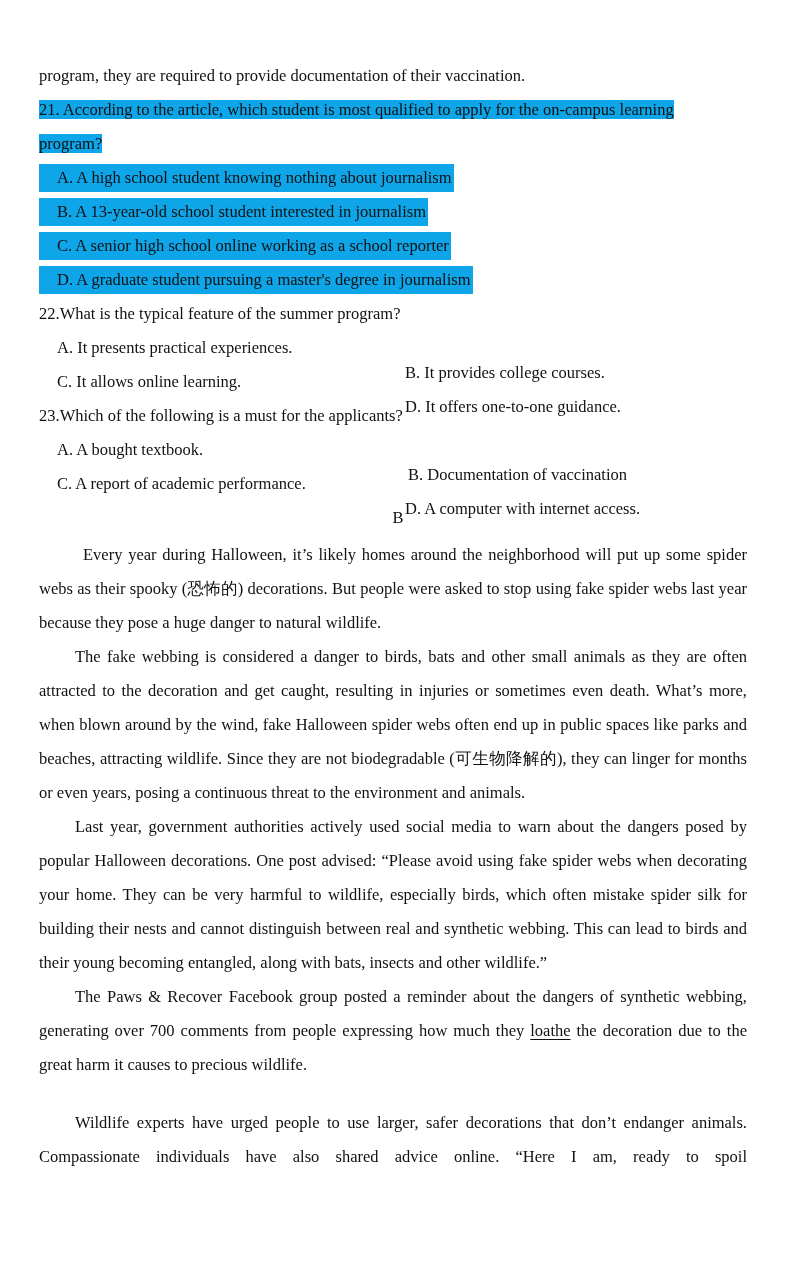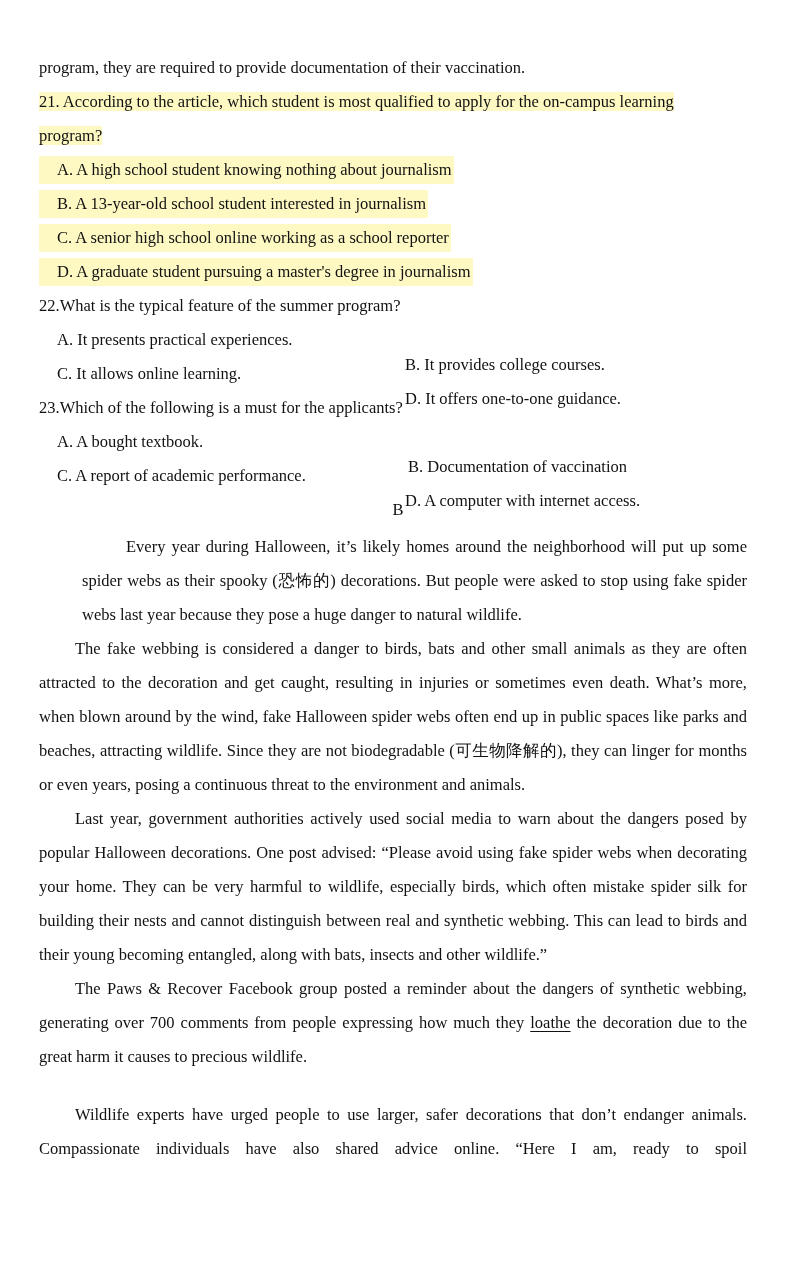--- a/index.html
+++ b/index.html
@@ -12,30 +12,30 @@
       height: 1270px;
       position: relative;
       overflow: hidden;
       font-family: "Liberation Serif", "DejaVu Serif", serif;
       color: #111111;
       font-size: 16.5px;
     }
     .page {
       position: absolute;
       left: 39px;
-      top: 54px;
+      top: 62px;
       width: 708px;
     }
     .line {
       height: 34px;
       line-height: 28px;
       white-space: nowrap;
     }
     .hl {
-      background: #fef9c3;
+      background: #0ea5e9;
     }
     .opt {
       padding-left: 0;
     }
     .opt-inner {
       display: inline-block;
       padding-left: 18px;
       padding-right: 2px;
       text-align: right;
     }
@@ -62,21 +62,20 @@
     }
     .para {
       text-align: justify;
       line-height: 34px;
       text-indent: 36px;
       margin: 0;
       letter-spacing: 0;
     }
     .para.first {
       text-indent: 44px;
-      margin-left: 43px;
     }
     u {
       text-decoration: underline;
       text-underline-offset: 3px;
     }
   </style>
 </head>
 <body>
 
 <div class="page">

